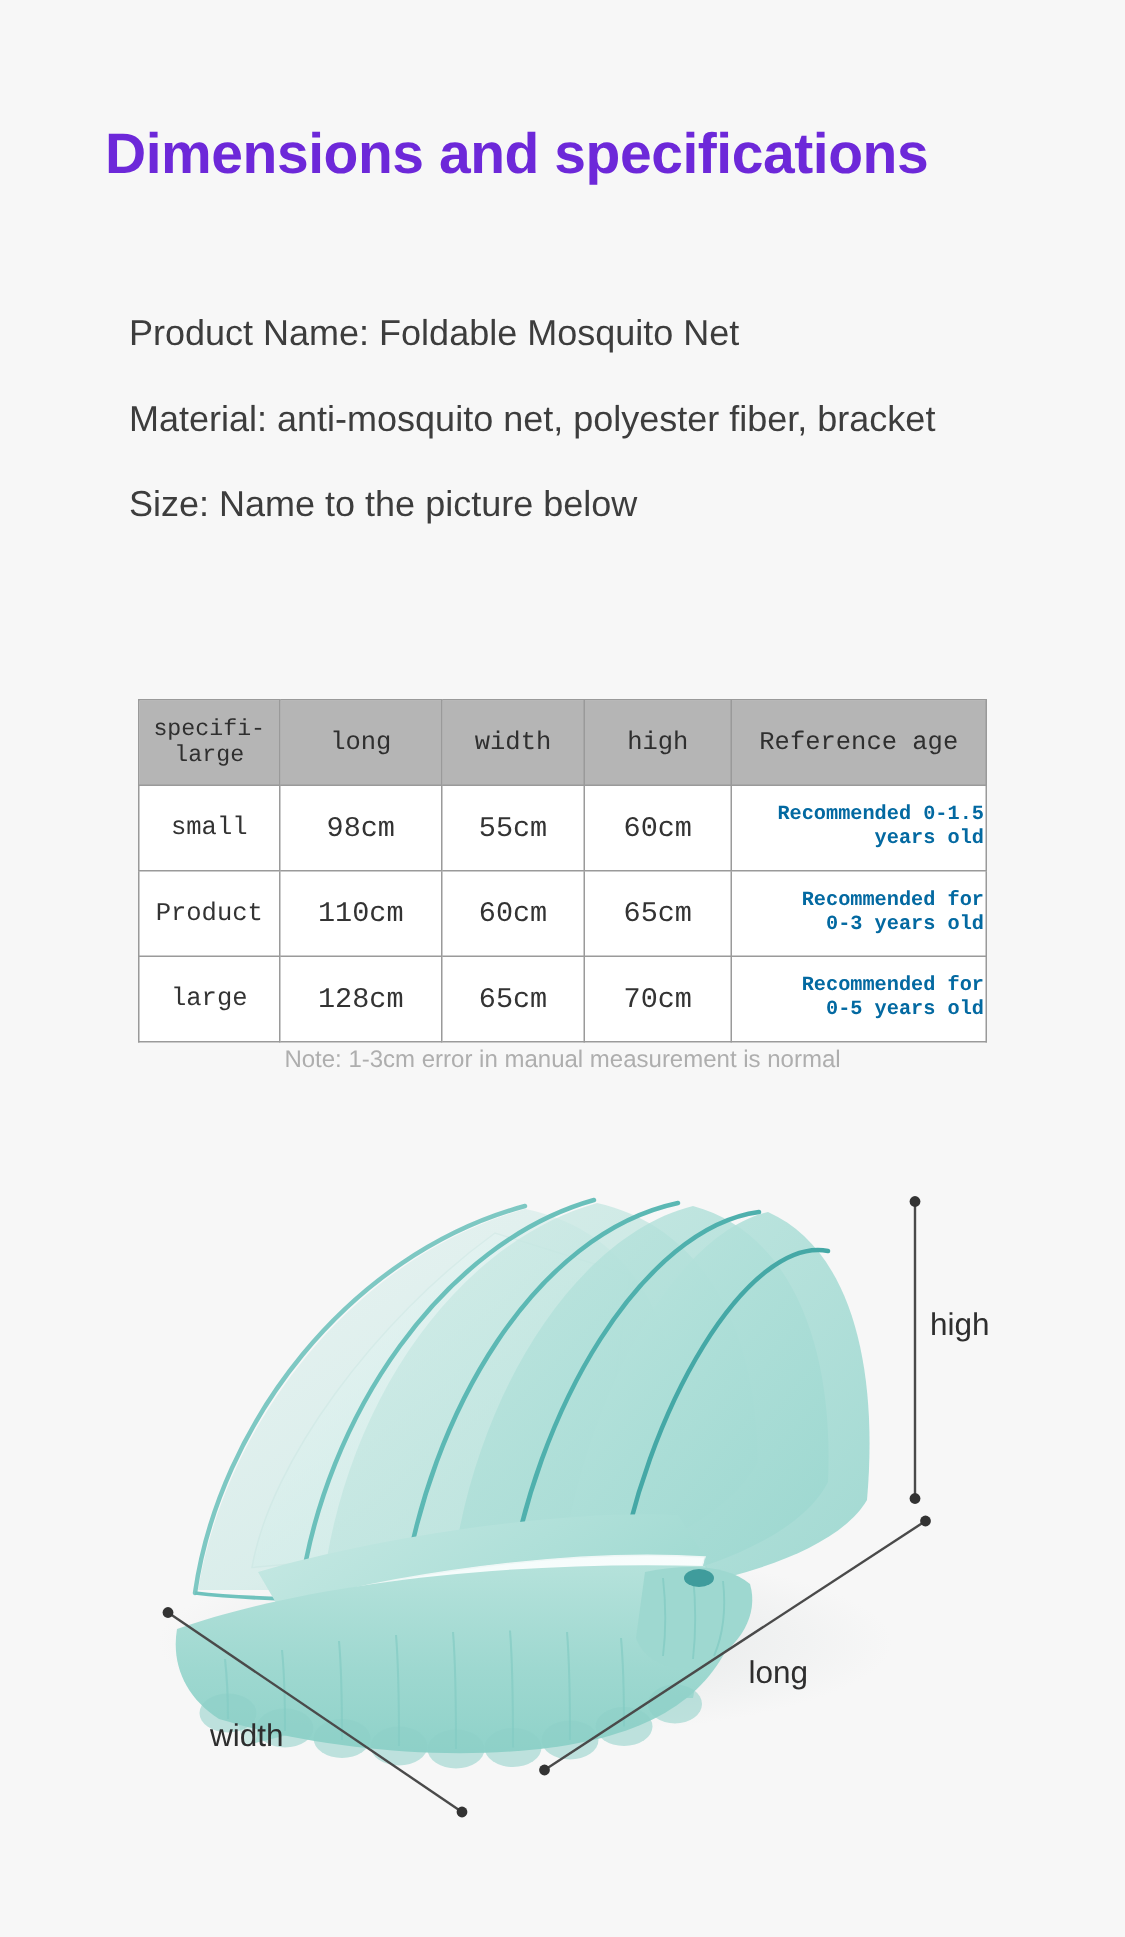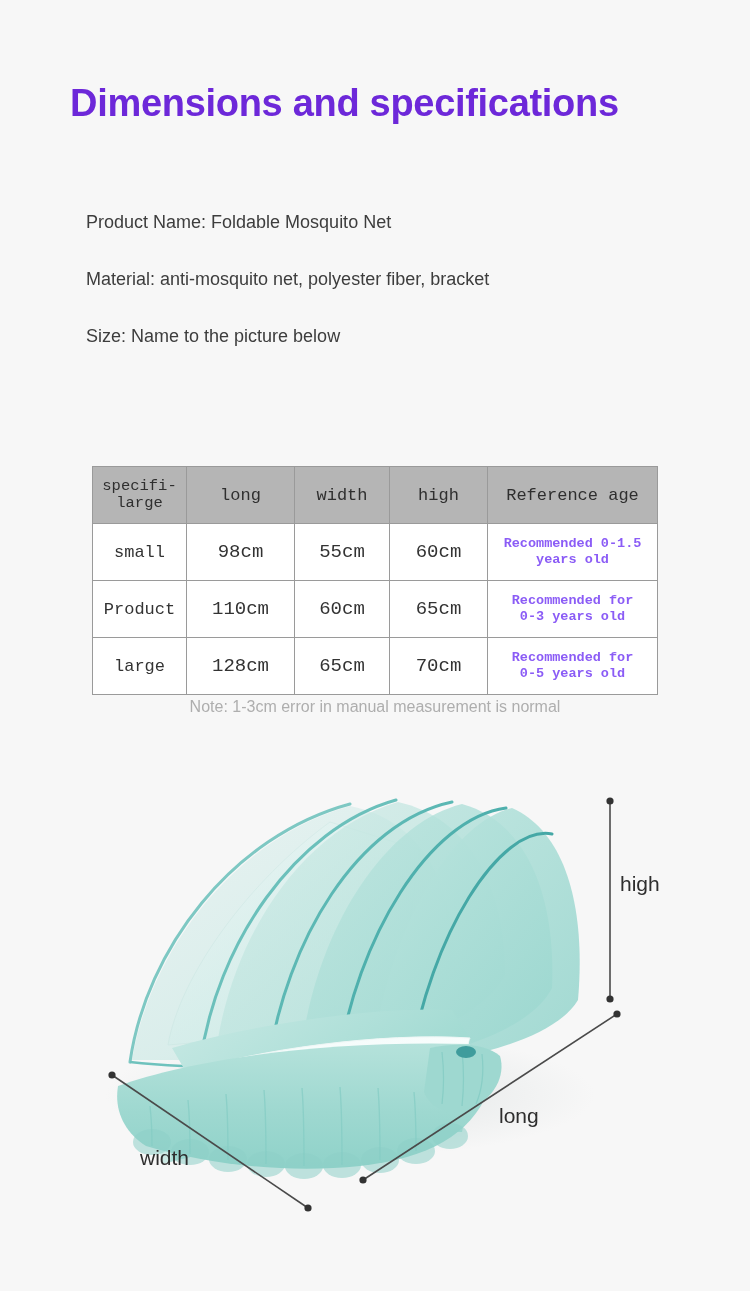--- a/index.html
+++ b/index.html
@@ -29,21 +29,21 @@
   }
 
   
   .spec-list {
     position: absolute;
     left: 86px;
     top: 194px;
     width: 600px;
   }
   .spec-line {
-    font-size: 18px;
+    font-size: 24px;
     color: #3d3d3d;
     line-height: 57px;
     white-space: nowrap;
   }
 
   
   .spec-table {
     position: absolute;
     left: 92px;
     top: 466px;
@@ -76,21 +76,22 @@
     font-size: 19px;
     font-weight: normal;
   }
   .spec-table tbody td.size-name {
     font-size: 17px;
   }
   .spec-table tbody td.ref-age {
     font-size: 13.5px;
     line-height: 16px;
     font-weight: bold;
-    color: #8b5cf6;
+    color: #0369a1;
+    text-align: right;
   }
   .col-spec  { width: 94px; }
   .col-long  { width: 108px; }
   .col-width { width: 95px; }
   .col-high  { width: 98px; }
   .col-ref   { width: 170px; }
 
   .table-note {
     position: absolute;
     left: 0;

